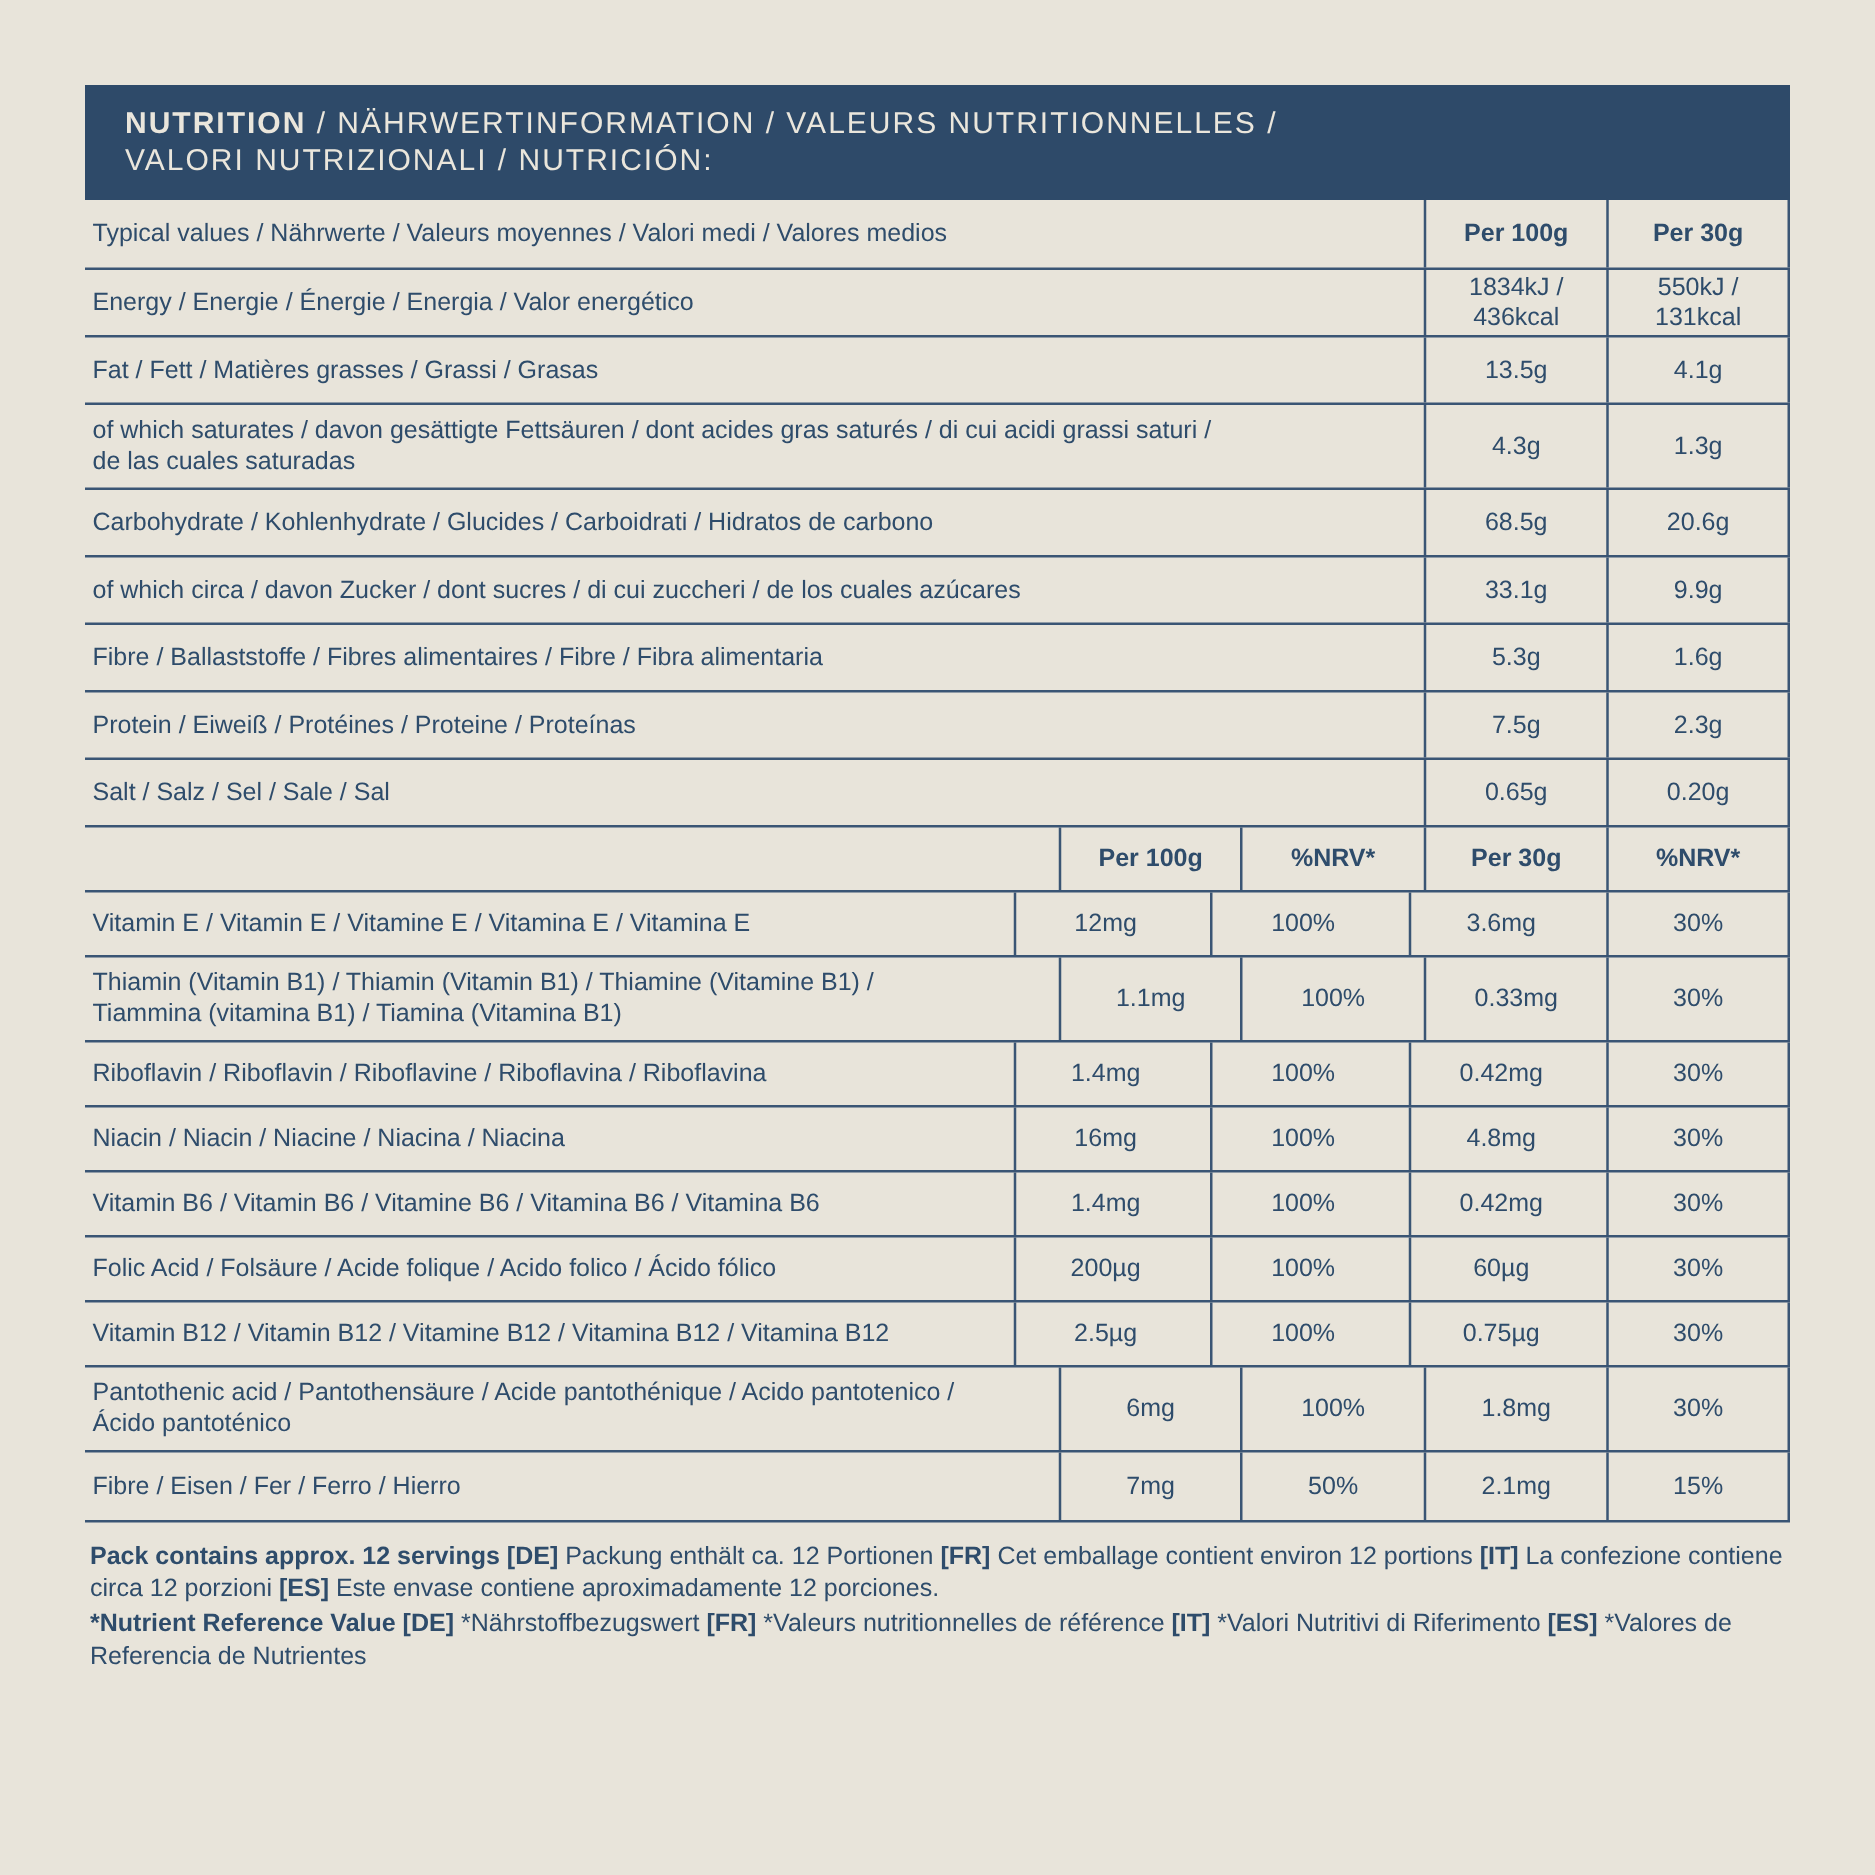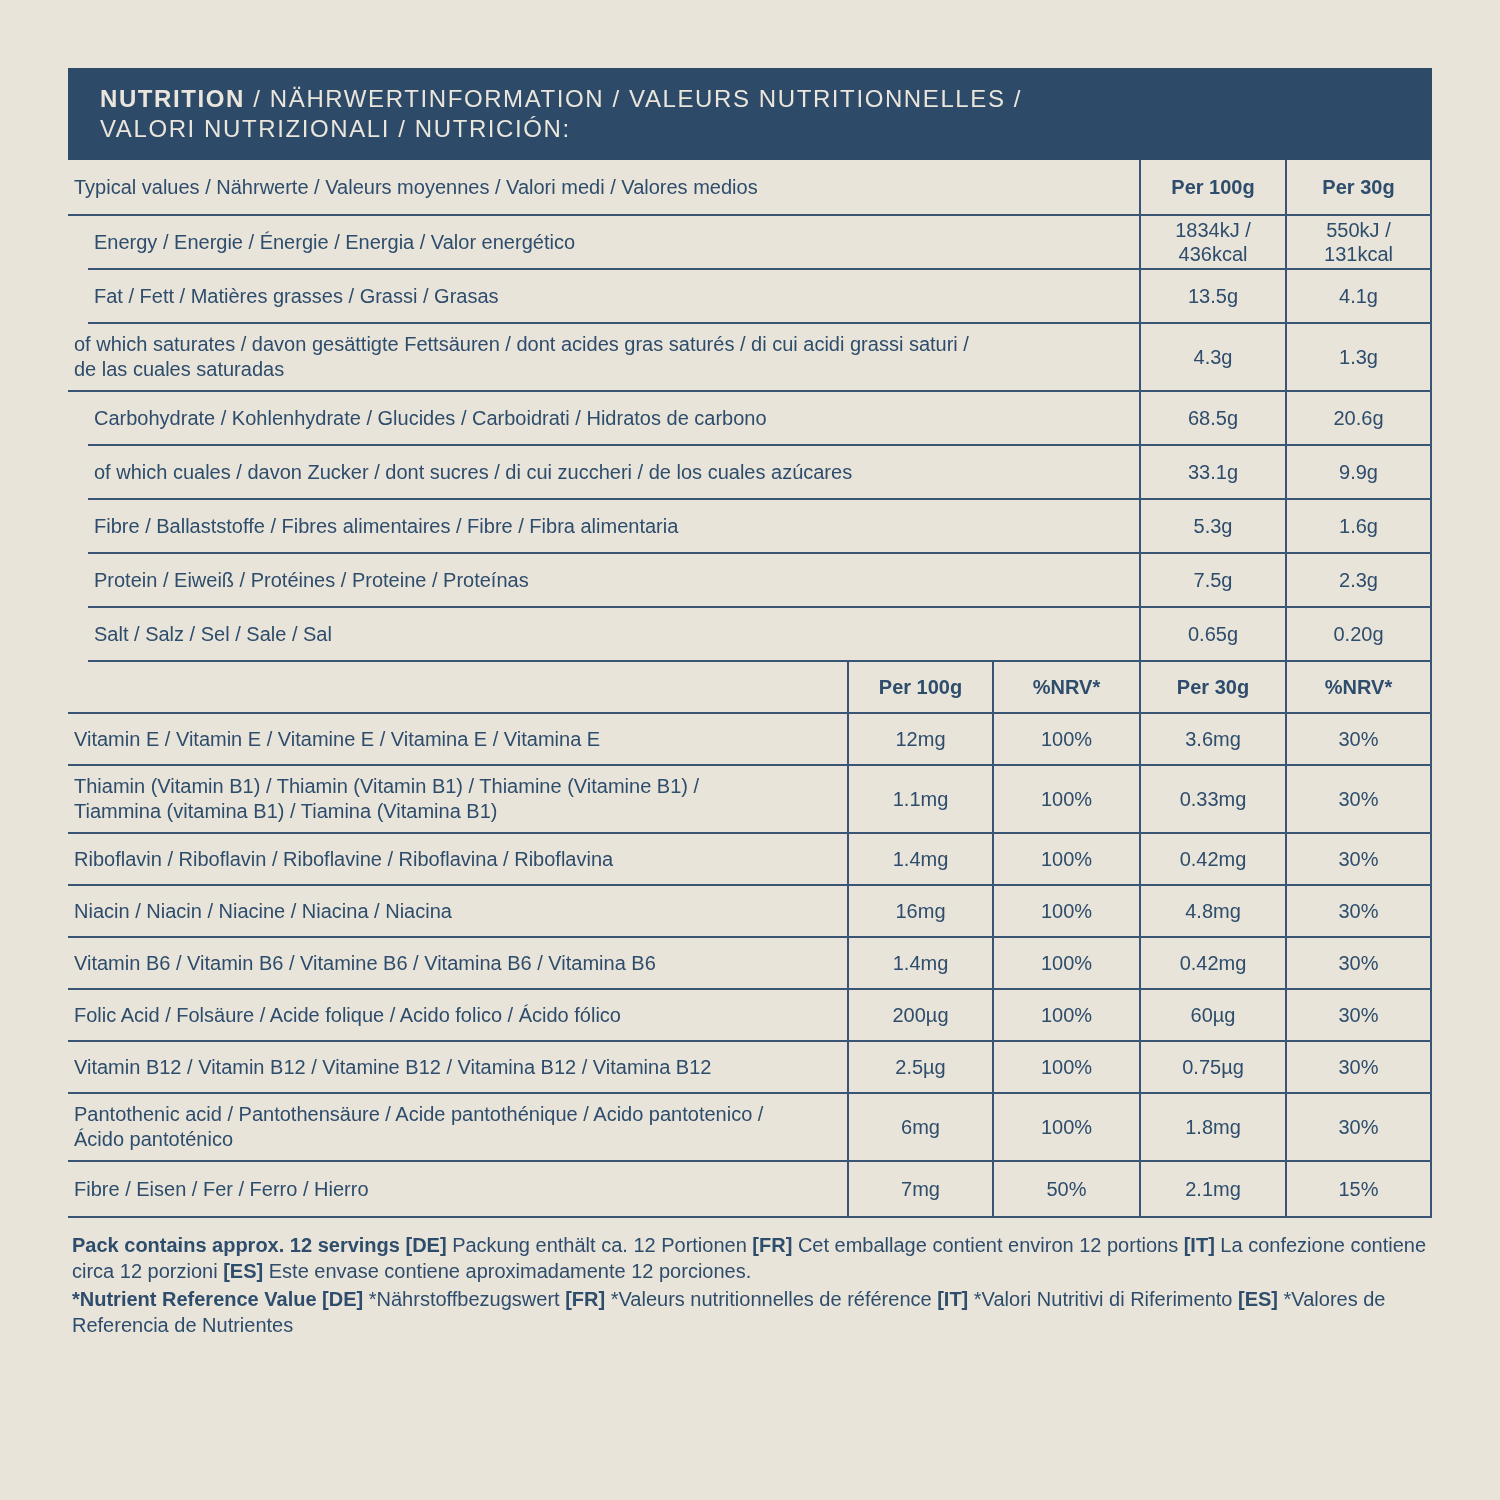--- a/index.html
+++ b/index.html
@@ -60,24 +60,24 @@
     text-align:center;
     font-size:20px;
     line-height:24px;
     white-space:pre-line;
     border-left:2px solid var(--line);
   }
   .val.last{border-right:2px solid var(--line);}
   .hcell{font-weight:bold;}
   
   .mh  {min-height:56px;}
-  .s   {min-height:54px;margin-left:20px;}
+  .s   {min-height:54px;}
   .d   {min-height:65px;}
   .vh  {min-height:52px;}
-  .vs  {min-height:52px;}
+  .vs  {min-height:52px;gap:12px;}
   .vd  {min-height:63px;}
   .vi  {min-height:56px;}
   
   .foot{
     margin-top:14px;
     padding-left:4px;
     font-size:20px;
     line-height:26px;
   }
   .foot p{margin:0 0 2px 0;}
@@ -133,21 +133,21 @@
     <div class="trow s">
       <div class="c lbl">
         <p class="txt"><b>Carbohydrate</b><span class="rest"> / Kohlenhydrate / Glucides / Carboidrati / Hidratos de carbono</span></p>
       </div>
       <div class="c val">68.5g</div>
       <div class="c val last">20.6g</div>
     </div>
 
     <div class="trow s">
       <div class="c lbl">
-        <p class="txt"><b>of which cuales</b><span class="rest"> / davon Zucker / dont sucres / di cui zuccheri / de los cuales azúcares</span></p>
+        <p class="txt"><b>of which circa</b><span class="rest"> / davon Zucker / dont sucres / di cui zuccheri / de los cuales azúcares</span></p>
       </div>
       <div class="c val">33.1g</div>
       <div class="c val last">9.9g</div>
     </div>
 
     <div class="trow s">
       <div class="c lbl">
         <p class="txt"><b>Fibre</b><span class="rest"> / Ballaststoffe / Fibres alimentaires / Fibre / Fibra alimentaria</span></p>
       </div>
       <div class="c val">5.3g</div>

